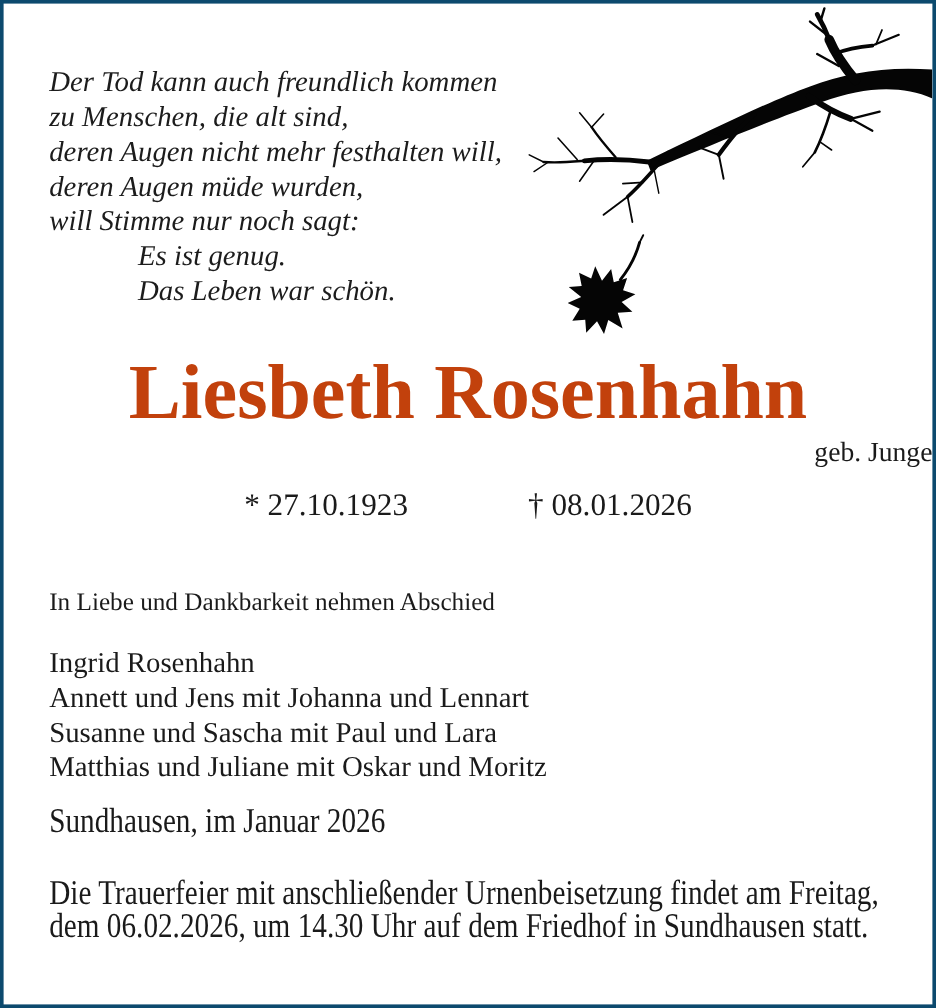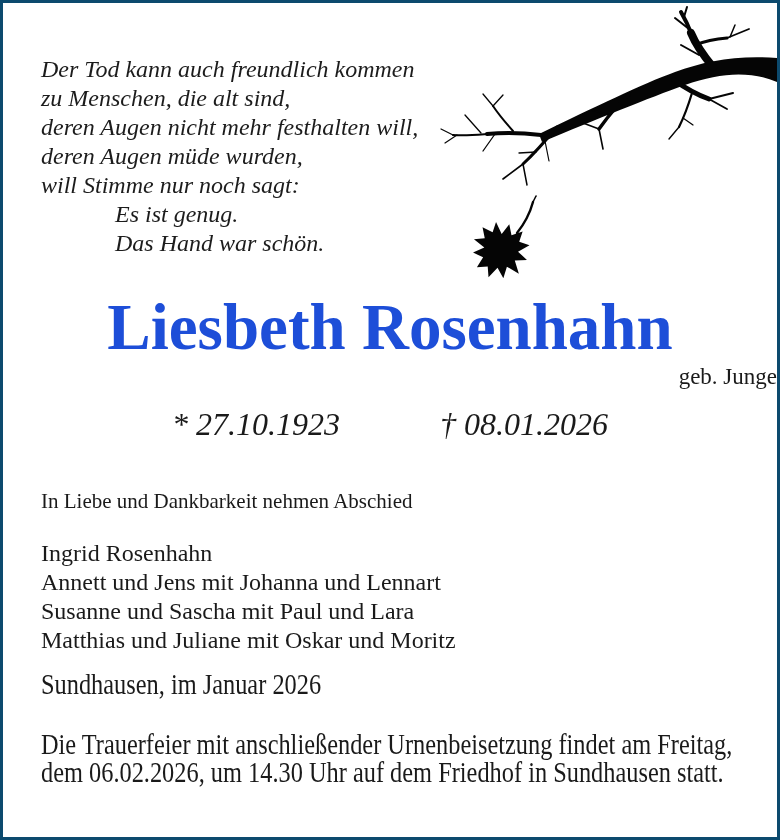--- a/index.html
+++ b/index.html
@@ -28,34 +28,33 @@
     width:340px;height:290px;
   }
   
   .name{
     position:absolute;left:0;top:292px;width:100%;
     margin:0;
     text-align:center;
     font-weight:bold;
     font-size:65px;line-height:1;
     letter-spacing:0px;
-    color:#1d4ed8;
+    color:#c2410c;
     white-space:nowrap;
   }
   .maiden{
     position:absolute;left:0;top:360px;width:100%;
     text-align:right;
     font-size:23px;line-height:1.2;
   }
   .dates{
     position:absolute;left:0;top:402px;width:100%;
     display:flex;justify-content:center;gap:100px;
-    font-size:32px;line-height:1.2;
+    font-size:26px;line-height:1.2;
     white-space:nowrap;
-    font-style:italic;
   }
   .farewell{
     position:absolute;left:38px;top:484px;
     font-size:21px;line-height:29px;
     white-space:nowrap;
     text-align:center;
   }
   .mourners{
     position:absolute;left:38px;top:536px;
     font-size:24px;line-height:29px;
@@ -79,21 +78,21 @@
 
 <div class="page">
 
   <div class="poem">
     <div class="poem-line">Der Tod kann auch freundlich kommen</div>
     <div class="poem-line">zu Menschen, die alt sind,</div>
     <div class="poem-line">deren Augen nicht mehr festhalten will,</div>
     <div class="poem-line">deren Augen müde wurden,</div>
     <div class="poem-line">will Stimme nur noch sagt:</div>
     <div class="poem-line indent">Es ist genug.</div>
-    <div class="poem-line indent">Das Hand war schön.</div>
+    <div class="poem-line indent">Das Leben war schön.</div>
   </div>
 
   <svg class="branch" viewBox="0 0 340 290" xmlns="http://www.w3.org/2000/svg" aria-hidden="true">
 
     <path fill="#050505" d="M340,55 C300,52 268,58 238,69 C205,81 158,104 102,131 L105,139 C160,116 212,95 248,82 C284,69 314,68 340,79 Z"></path>
     <g fill="none" stroke="#050505" stroke-linecap="round">
 
       <path d="M276,64 C266,52 259,42 254,30" stroke-width="8"></path>
       <path d="M254,30 C251,22 248,16 244,9" stroke-width="4"></path>
       <path d="M252,26 L238,15" stroke-width="2"></path>

